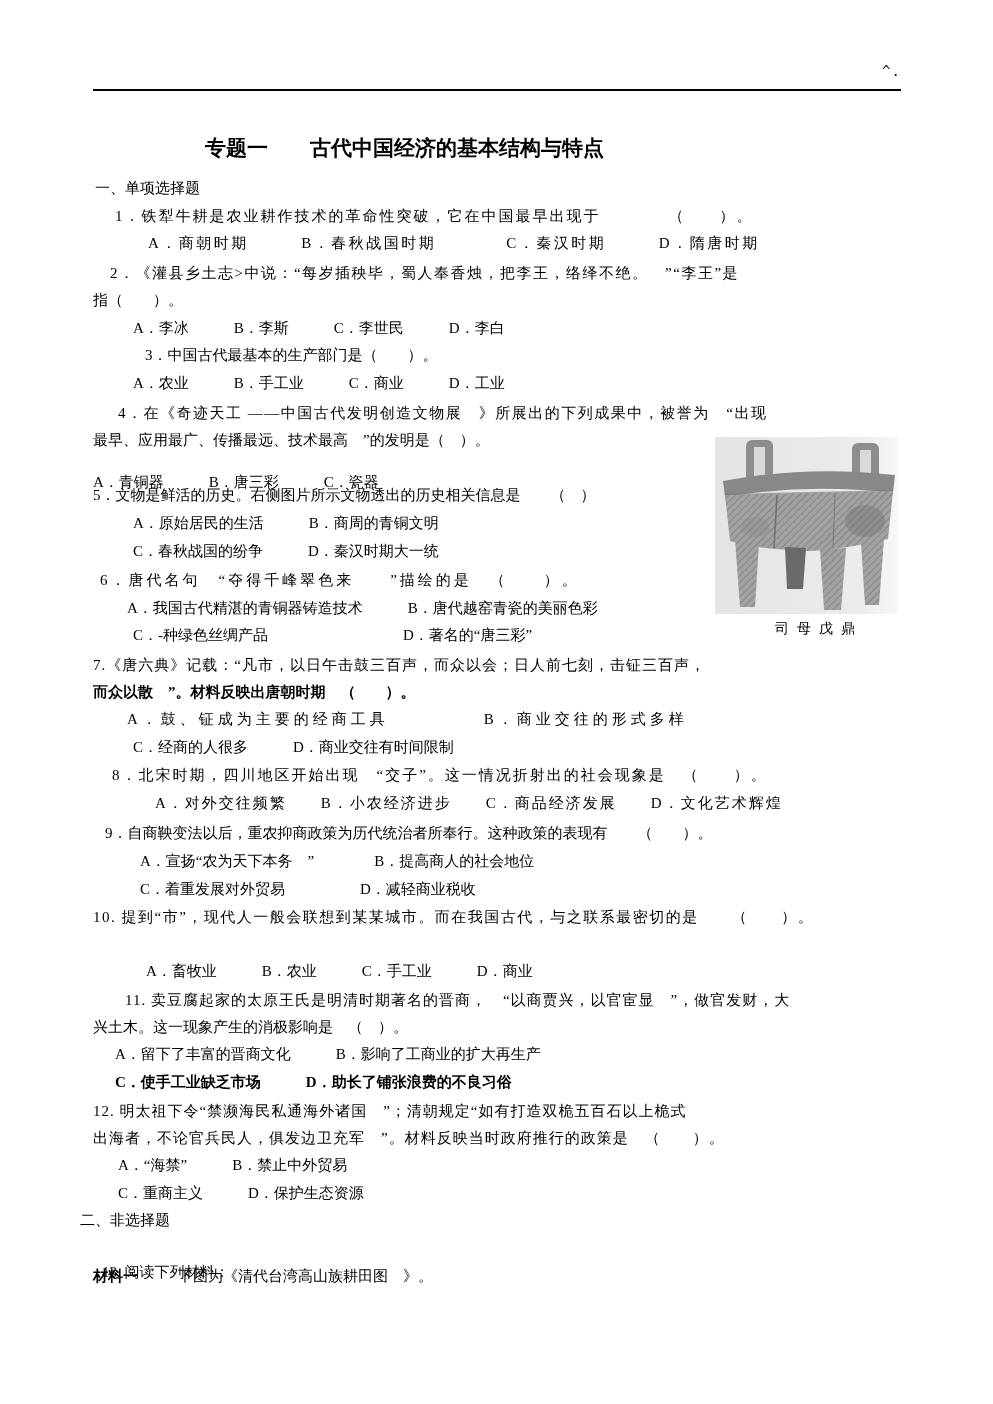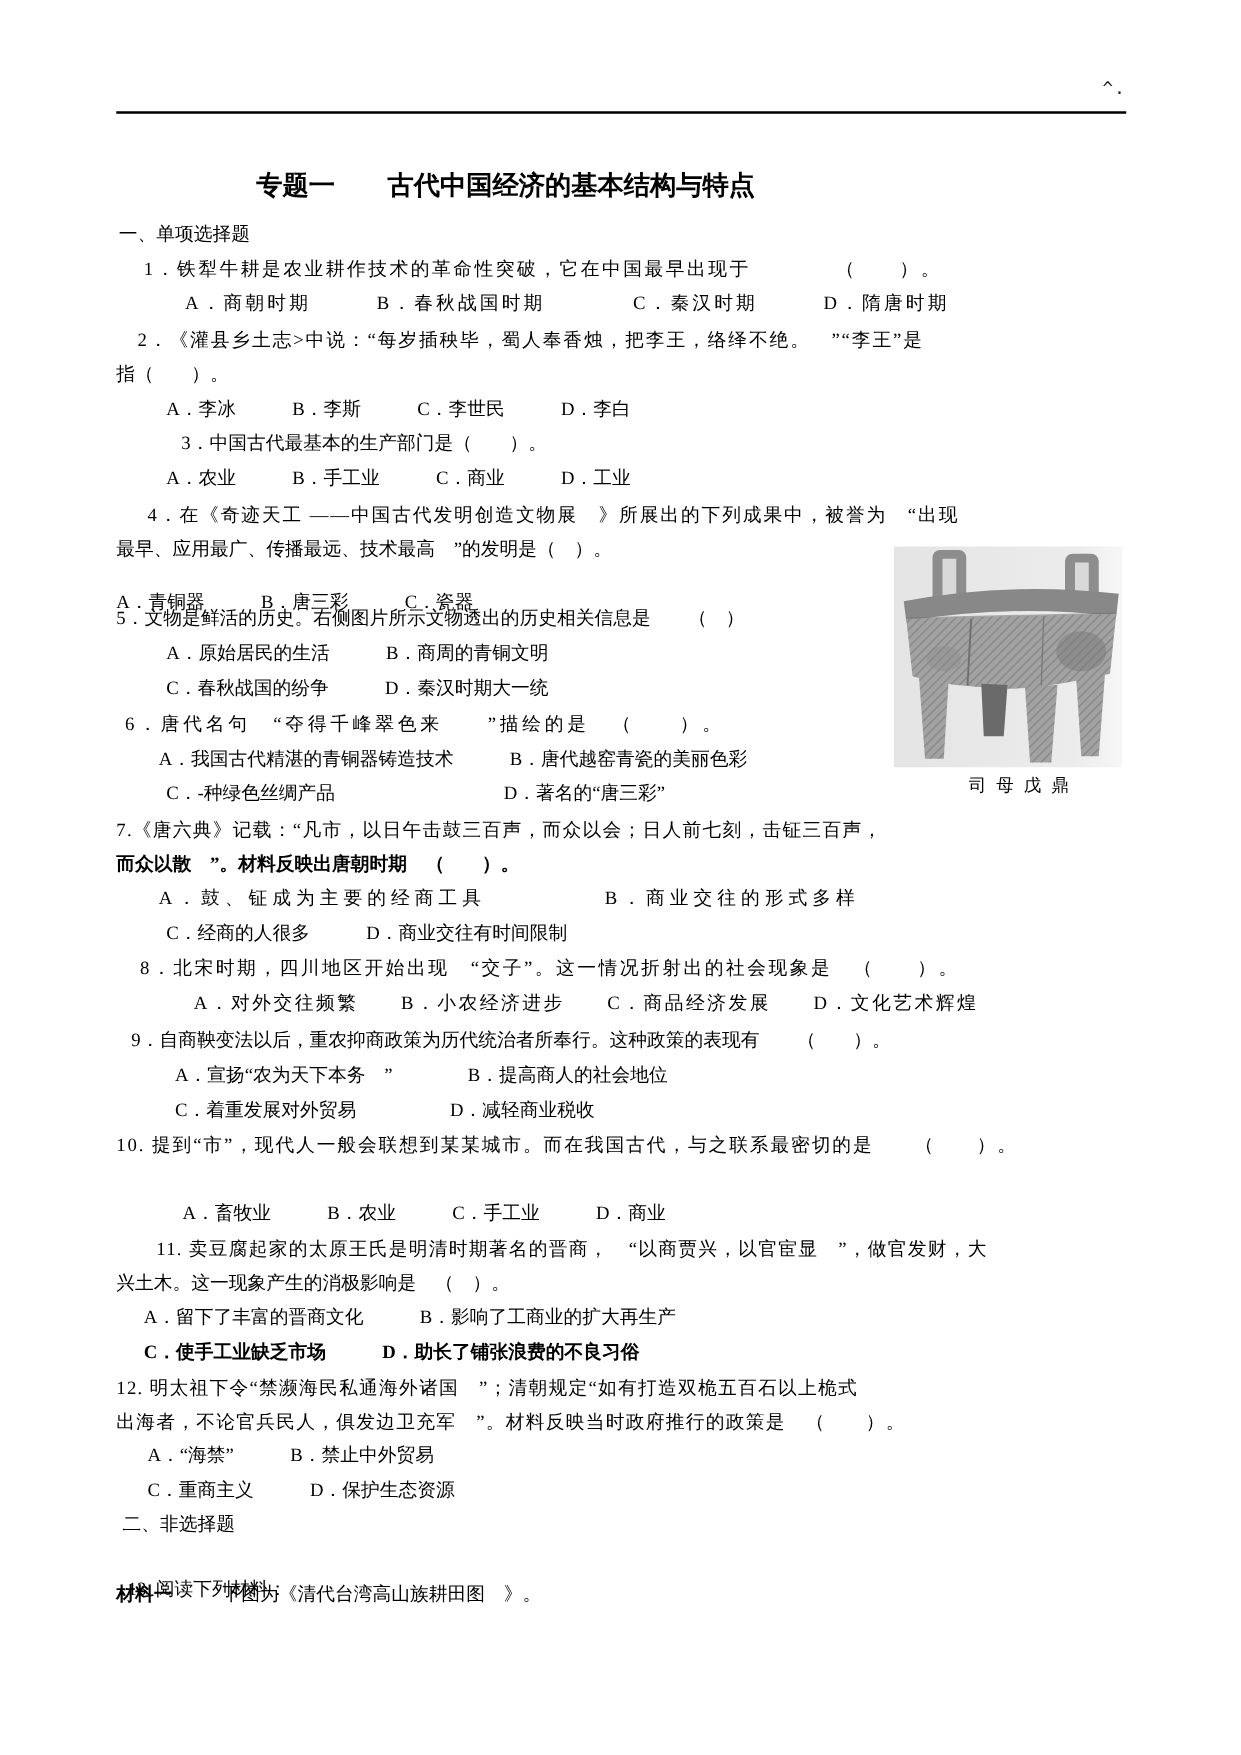--- a/index.html
+++ b/index.html
@@ -121,21 +121,21 @@
       <div class="line" style="left: 93px; top: 906px; letter-spacing: 1.5px;">10. 提到“市”，现代人一般会联想到某某城市。而在我国古代，与之联系最密切的是　　（　　）。</div>
       <div class="line" style="left: 124px; top: 960px; margin-left: 22px;">A．畜牧业　　　B．农业　　　C．手工业　　　D．商业</div>
       <div class="line" style="left: 93px; top: 989px; letter-spacing: 1px; margin-left: 32px;">11. 卖豆腐起家的太原王氏是明清时期著名的晋商，　“以商贾兴，以官宦显　”，做官发财，大</div>
       <div class="line" style="left: 93px; top: 1016px;">兴土木。这一现象产生的消极影响是　（　）。</div>
       <div class="line" style="left: 115px; top: 1043px;">A．留下了丰富的晋商文化　　　B．影响了工商业的扩大再生产</div>
       <div class="line" style="left: 115px; top: 1071px; font-weight: bold;">C．使手工业缺乏市场　　　D．助长了铺张浪费的不良习俗</div>
       <div class="line" style="left: 93px; top: 1100px; letter-spacing: 1px;">12. 明太祖下令“禁濒海民私通海外诸国　”；清朝规定“如有打造双桅五百石以上桅式</div>
       <div class="line" style="left: 93px; top: 1127px; letter-spacing: 1px;">出海者，不论官兵民人，俱发边卫充军　”。材料反映当时政府推行的政策是　（　　）。</div>
       <div class="line" style="left: 118px; top: 1154px;">A．“海禁”　　　B．禁止中外贸易</div>
       <div class="line" style="left: 118px; top: 1182px;">C．重商主义　　　D．保护生态资源</div>
-      <div class="line" style="left: 98px; top: 1209px;">二、非选择题</div>
+      <div class="line" style="left: 80px; top: 1209px;">二、非选择题</div>
       <div class="line" style="left: 102px; top: 1237px; margin-top: 24px;">13. 阅读下列材料：</div>
       <div class="line" style="left: 93px; top: 1265px; font-weight: bold;">材料一</div>
       <div class="line" style="left: 178px; top: 1265px;">下图为《清代台湾高山族耕田图　》。</div>
     </div>
 
   <svg class="ding-figure" viewBox="0 0 183 177" xmlns="http://www.w3.org/2000/svg">
     <defs>
       <pattern id="hatch" width="5" height="5" patternUnits="userSpaceOnUse" patternTransform="rotate(45)">
         <rect width="5" height="5" fill="#a2a2a2"></rect>
         <line x1="0" y1="0" x2="0" y2="5" stroke="#848484" stroke-width="2"></line>

